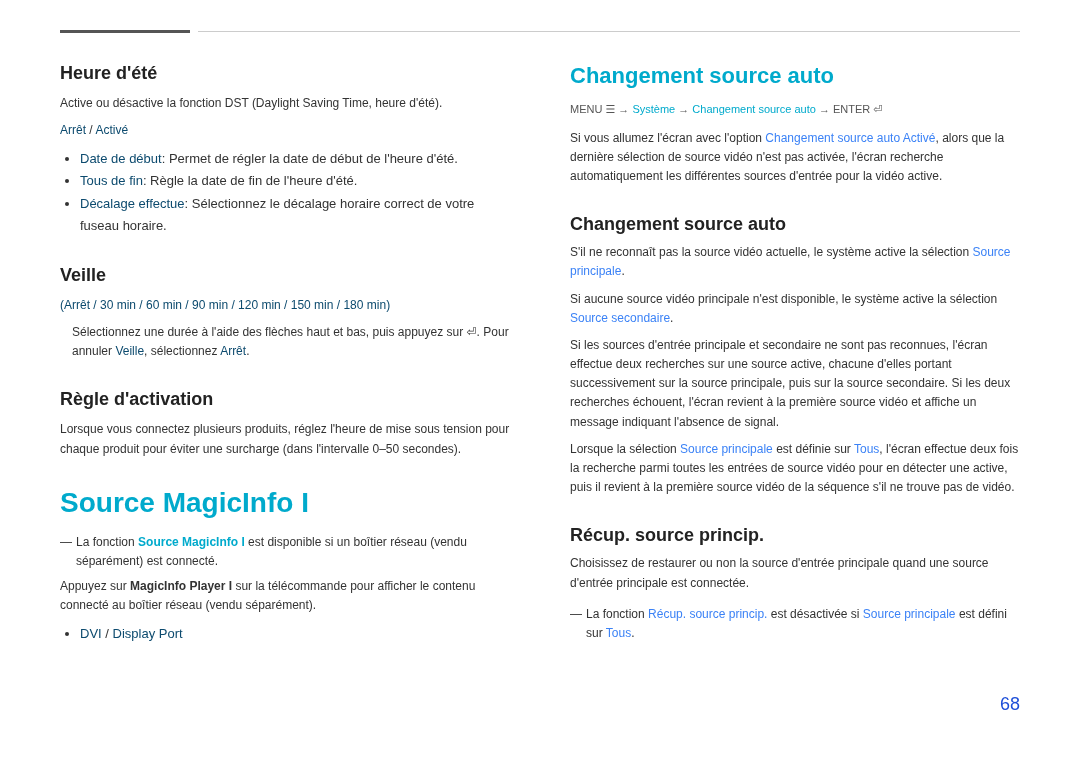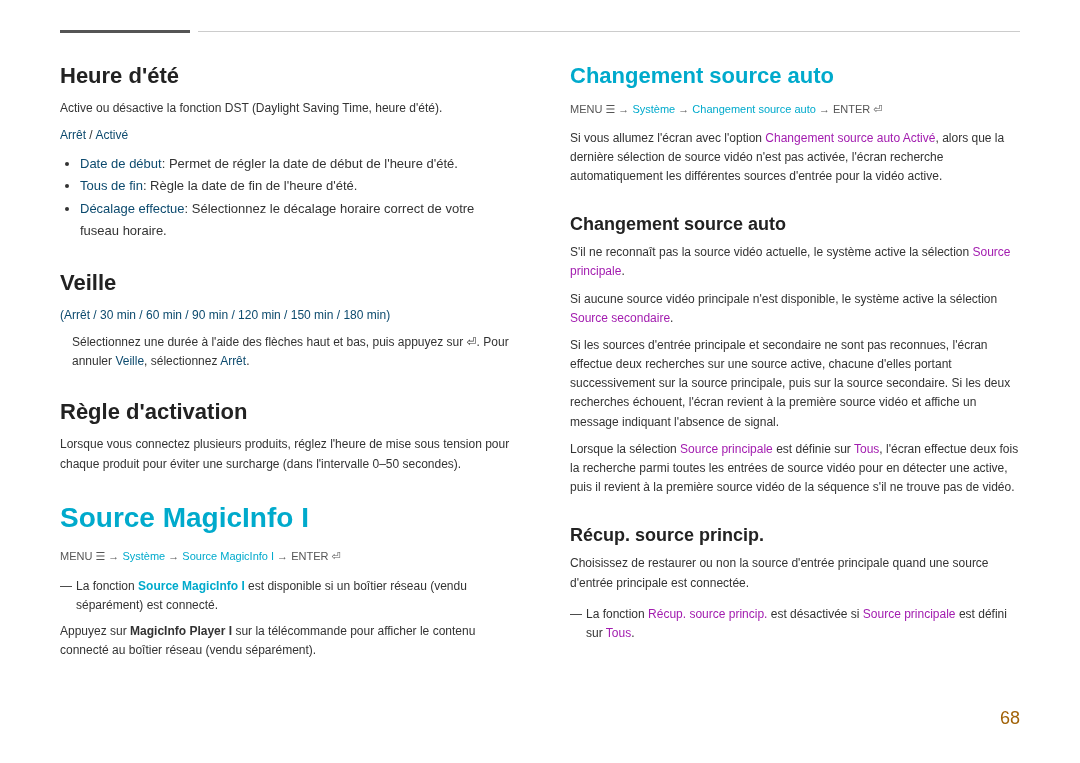--- a/index.html
+++ b/index.html
@@ -53,21 +53,21 @@
     .col-left {
       flex: 1;
     }
 
     .col-right {
       flex: 1;
     }
 
     
     .section-title-black {
-      font-size: 22px;
+      font-size: 18px;
       font-weight: bold;
       color: #222222;
       margin-bottom: 10px;
     }
 
     .section-title-cyan {
       font-size: 22px;
       font-weight: bold;
       color: #00aacc;
       margin-bottom: 12px;
@@ -88,21 +88,21 @@
       margin-bottom: 8px;
     }
 
     
     .text-orange {
       color: #0c4a6e;
       font-weight: normal;
     }
 
     .text-cyan {
-      color: #a21caf;
+      color: #3b82f6;
     }
 
     .text-bold-cyan {
       color: #00aacc;
       font-weight: bold;
     }
 
     
     .menu-path {
       font-size: 11px;
@@ -146,21 +146,21 @@
 
     
     .section {
       margin-bottom: 28px;
     }
 
     
     .page-number {
       text-align: right;
       font-size: 18px;
-      color: #a16207;
+      color: #1d4ed8;
       margin-top: 20px;
       font-weight: normal;
     }
 
     
     .full-section-title-cyan {
       font-size: 28px;
       font-weight: bold;
       color: #00aacc;
       margin-bottom: 14px;
@@ -215,27 +215,29 @@
         </p>
       </div>
 
       <div class="section">
         <div class="section-title-black">Règle d'activation</div>
         <p>Lorsque vous connectez plusieurs produits, réglez l'heure de mise sous tension pour chaque produit pour éviter une surcharge (dans l'intervalle 0–50 secondes).</p>
       </div>
 
       <div class="source-magicinfo-section">
         <div class="full-section-title-cyan">Source MagicInfo I</div>
-        <p class="menu-path">
-          MENU ☰ → <span class="text-cyan">Système</span> → <span class="text-cyan">Source MagicInfo I</span> → ENTER ⏎
-        </p>
         <div class="dash-note">
           La fonction <span class="text-bold-cyan">Source MagicInfo I</span> est disponible si un boîtier réseau (vendu séparément) est connecté.
         </div>
         <p>Appuyez sur <strong>MagicInfo Player I</strong> sur la télécommande pour afficher le contenu connecté au boîtier réseau (vendu séparément).</p>
+        <ul>
+          <li>
+            <span class="text-orange">DVI</span> / <span class="text-orange">Display Port</span>
+          </li>
+        </ul>
       </div>
 
     </div>
 
     <div class="col-right">
 
       <div class="section">
         <div class="section-title-cyan">Changement source auto</div>
         <p class="menu-path">
           MENU ☰ → <span class="text-cyan">Système</span> → <span class="text-cyan">Changement source auto</span> → ENTER ⏎

